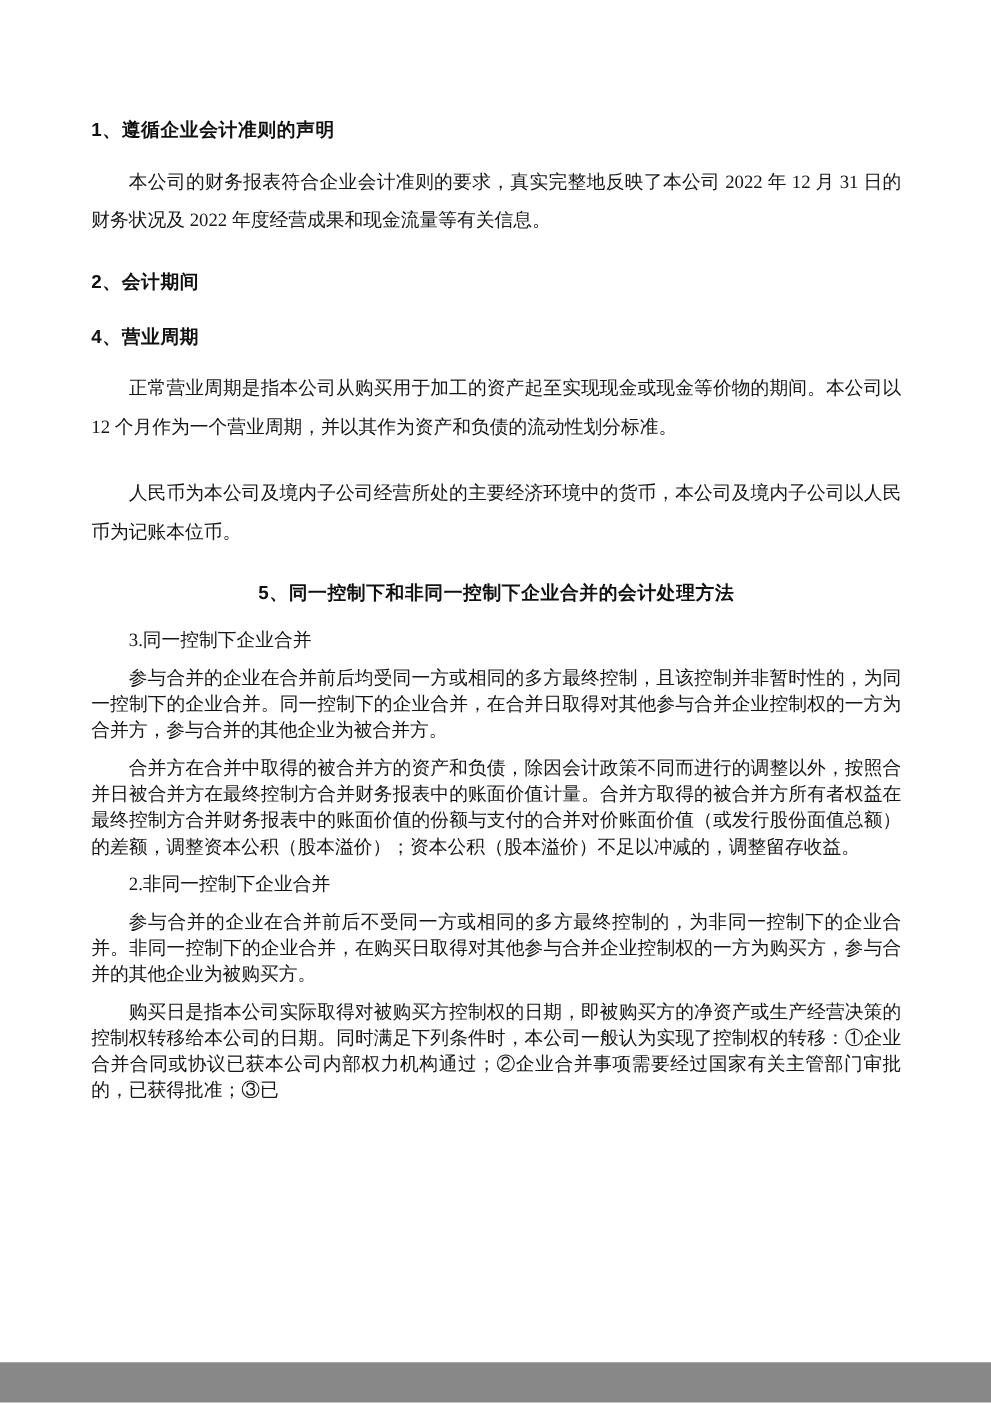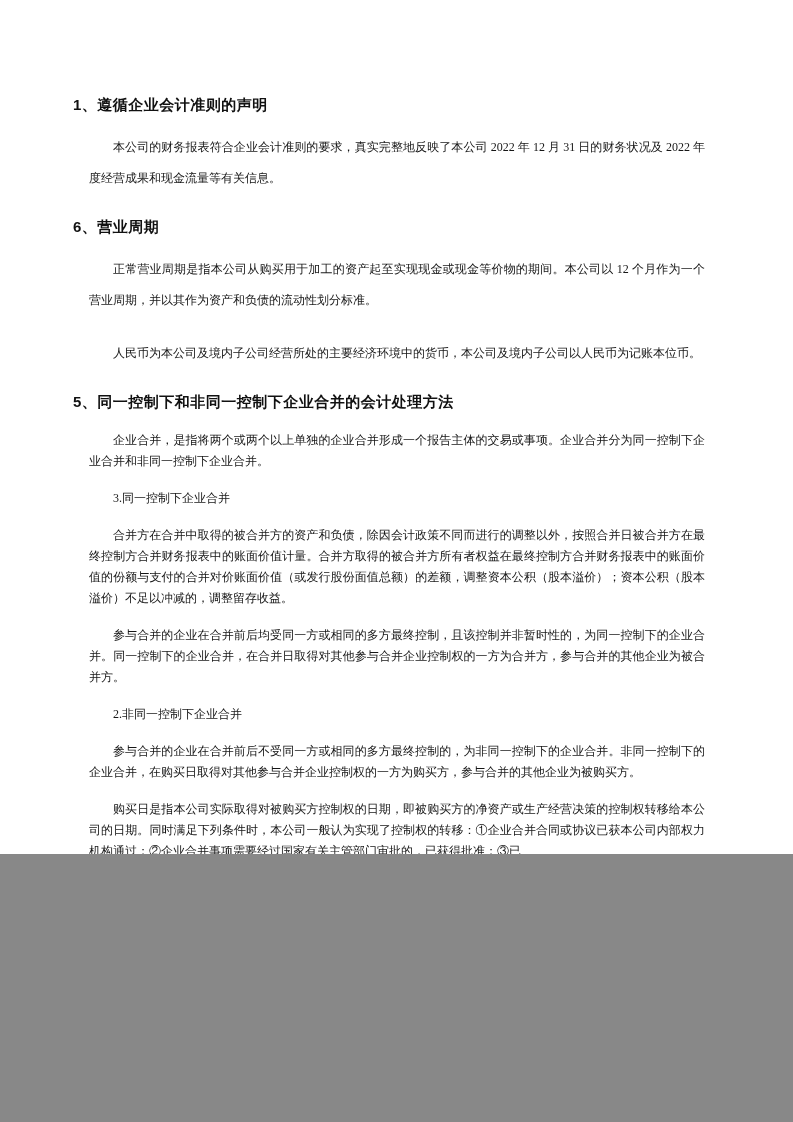--- a/index.html
+++ b/index.html
@@ -3,45 +3,45 @@
 <meta charset="utf-8">
 <style>
   html, body {
     margin: 0;
     padding: 0;
     background: #888;
   }
   .page {
     position: relative;
     width: 793px;
-    height: 854px;
+    height: 1090px;
     margin: 0 auto;
     background: #ffffff;
     box-sizing: border-box;
     padding: 94px 72px 0 73px;
     color: #161616;
     font-family: "Liberation Serif", "DejaVu Serif", serif;
     overflow: hidden;
   }
   .section { margin: 0; }
   .section-loose { margin-bottom: 22px; }
   .section-tight { margin-bottom: 0; }
   .heading {
     font-family: "Liberation Sans", "DejaVu Sans", sans-serif;
     font-weight: 700;
     font-size: 15px;
     line-height: 22px;
     margin: 0 0 15px 0;
     color: #111111;
     letter-spacing: 0.5px;
   }
-  .section-tight .heading { margin-bottom: 17px; }
+  .section-tight .heading { margin-bottom: 17px; text-align: center; }
   .para {
-    font-size: 12px;
-    margin: 16px;
+    font-size: 15px;
+    margin: 0;
     text-align: justify;
     text-justify: inter-character;
     text-indent: 2em;
     word-break: break-all;
   }
   .section-loose .para {
     line-height: 31px;
     margin-bottom: 0;
   }
   .section-tight .para {
@@ -54,35 +54,35 @@
 <body>
 
 <div class="page">
 
   <div class="section section-loose">
     <h2 class="heading">1、遵循企业会计准则的声明</h2>
     <p class="para">本公司的财务报表符合企业会计准则的要求，真实完整地反映了本公司 2022 年 12 月 31 日的财务状况及 2022 年度经营成果和现金流量等有关信息。</p>
   </div>
 
   <div class="section section-loose">
+    <h2 class="heading">2、会计期间</h2>
   </div>
 
   <div class="section section-loose">
-    <h2 class="heading">6、营业周期</h2>
+    <h2 class="heading">4、营业周期</h2>
     <p class="para">正常营业周期是指本公司从购买用于加工的资产起至实现现金或现金等价物的期间。本公司以 12 个月作为一个营业周期，并以其作为资产和负债的流动性划分标准。</p>
   </div>
 
   <div class="section section-loose">
     <p class="para">人民币为本公司及境内子公司经营所处的主要经济环境中的货币，本公司及境内子公司以人民币为记账本位币。</p>
   </div>
 
   <div class="section section-tight">
     <h2 class="heading">5、同一控制下和非同一控制下企业合并的会计处理方法</h2>
-    <p class="para">企业合并，是指将两个或两个以上单独的企业合并形成一个报告主体的交易或事项。企业合并分为同一控制下企业合并和非同一控制下企业合并。</p>
     <p class="para">3.同一控制下企业合并</p>
+    <p class="para">参与合并的企业在合并前后均受同一方或相同的多方最终控制，且该控制并非暂时性的，为同一控制下的企业合并。同一控制下的企业合并，在合并日取得对其他参与合并企业控制权的一方为合并方，参与合并的其他企业为被合并方。</p>
     <p class="para">合并方在合并中取得的被合并方的资产和负债，除因会计政策不同而进行的调整以外，按照合并日被合并方在最终控制方合并财务报表中的账面价值计量。合并方取得的被合并方所有者权益在最终控制方合并财务报表中的账面价值的份额与支付的合并对价账面价值（或发行股份面值总额）的差额，调整资本公积（股本溢价）；资本公积（股本溢价）不足以冲减的，调整留存收益。</p>
-    <p class="para">参与合并的企业在合并前后均受同一方或相同的多方最终控制，且该控制并非暂时性的，为同一控制下的企业合并。同一控制下的企业合并，在合并日取得对其他参与合并企业控制权的一方为合并方，参与合并的其他企业为被合并方。</p>
     <p class="para">2.非同一控制下企业合并</p>
     <p class="para">参与合并的企业在合并前后不受同一方或相同的多方最终控制的，为非同一控制下的企业合并。非同一控制下的企业合并，在购买日取得对其他参与合并企业控制权的一方为购买方，参与合并的其他企业为被购买方。</p>
     <p class="para">购买日是指本公司实际取得对被购买方控制权的日期，即被购买方的净资产或生产经营决策的控制权转移给本公司的日期。同时满足下列条件时，本公司一般认为实现了控制权的转移：①企业合并合同或协议已获本公司内部权力机构通过；②企业合并事项需要经过国家有关主管部门审批的，已获得批准；③已</p>
   </div>
 
 </div>
 
 </body></html>

